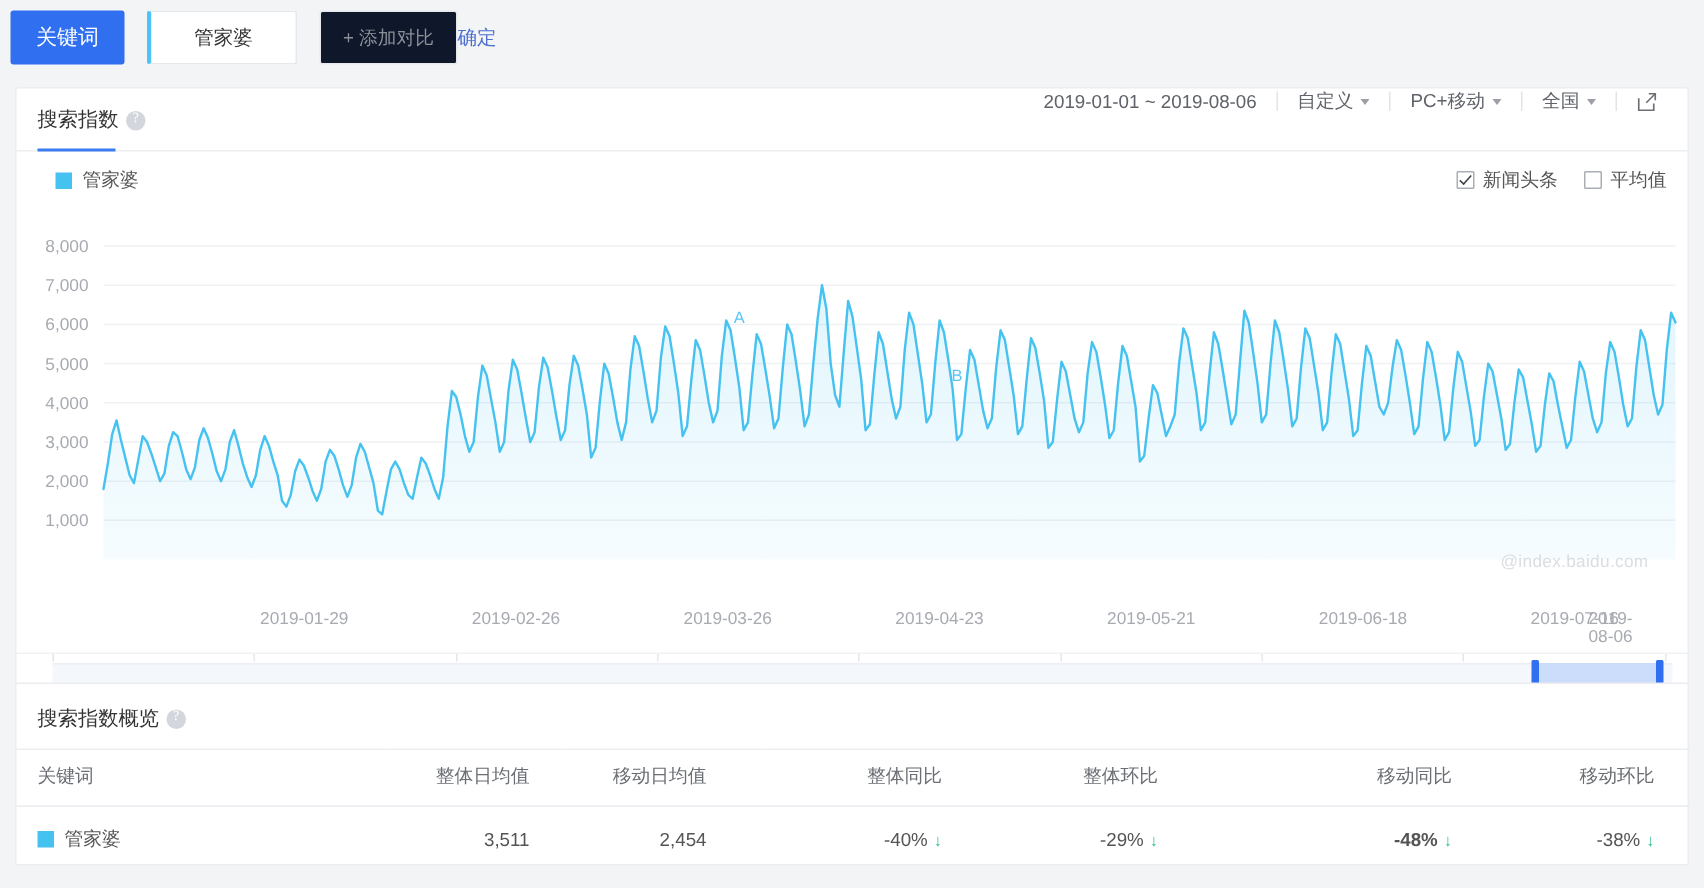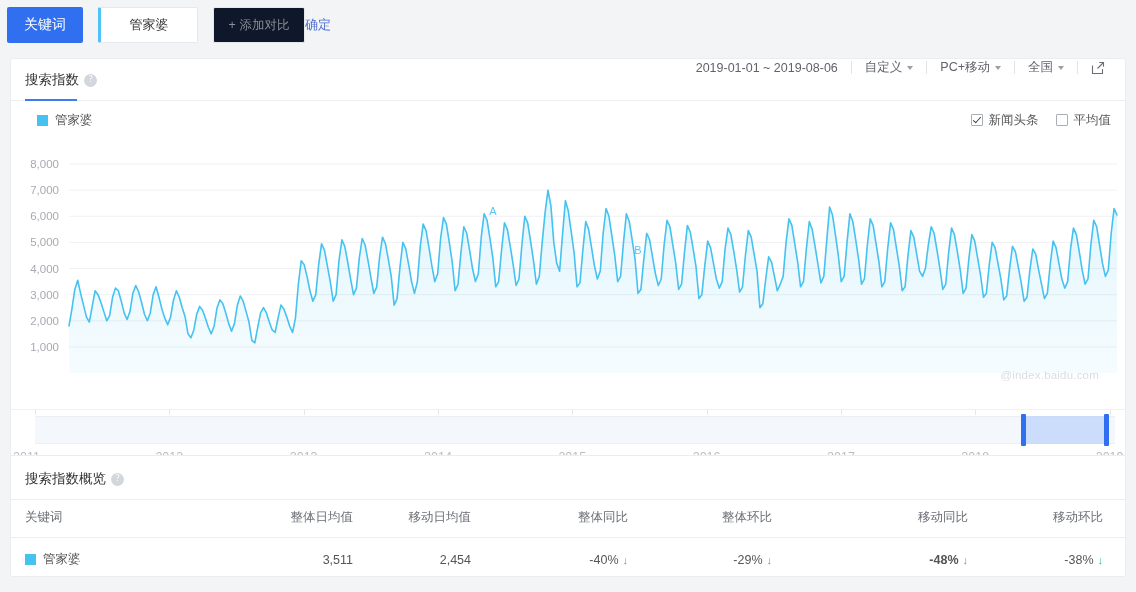--- a/index.html
+++ b/index.html
@@ -270,20 +270,30 @@
             </linearGradient>
           </defs>
           <path d="M58.00 190.99 L60.90 174.01 L63.81 154.42 L66.71 145.28 L69.61 158.34 L72.52 170.09 L75.42 181.85 L78.32 187.07 L81.22 171.40 L84.13 155.73 L87.03 159.65 L89.93 167.48 L92.84 176.62 L95.74 185.76 L98.64 180.54 L101.55 162.26 L104.45 153.12 L107.35 155.73 L110.25 166.18 L113.16 177.93 L116.06 184.46 L118.96 176.62 L121.87 158.34 L124.77 150.51 L127.67 157.04 L130.58 167.48 L133.48 179.24 L136.38 185.76 L139.29 177.93 L142.19 159.65 L145.09 151.81 L147.99 162.26 L150.90 174.01 L153.80 183.15 L156.70 189.68 L159.61 181.85 L162.51 164.87 L165.41 155.73 L168.32 162.26 L171.22 172.71 L174.12 181.85 L177.02 198.82 L179.93 202.74 L182.83 194.91 L185.73 179.24 L188.64 171.40 L191.54 175.32 L194.44 183.15 L197.35 192.29 L200.25 198.82 L203.15 190.99 L206.06 172.71 L208.96 164.87 L211.86 168.79 L214.76 177.93 L217.67 188.38 L220.57 196.21 L223.47 188.38 L226.38 170.09 L229.28 160.95 L232.18 166.18 L235.09 176.62 L237.99 187.07 L240.89 205.35 L243.80 207.96 L246.70 192.29 L249.60 177.93 L252.50 172.71 L255.41 177.93 L258.31 187.07 L261.21 194.91 L264.12 197.52 L267.02 183.15 L269.92 170.09 L272.83 174.01 L275.73 181.85 L278.63 190.99 L281.53 197.52 L284.44 183.15 L287.34 149.20 L290.24 125.69 L293.15 129.61 L296.05 141.36 L298.95 155.73 L301.86 166.18 L304.76 159.65 L307.66 129.61 L310.57 108.72 L313.47 115.25 L316.37 130.92 L319.27 146.59 L322.18 166.18 L325.08 159.65 L327.98 125.69 L330.89 104.80 L333.79 111.33 L336.69 127.00 L339.60 143.98 L342.50 159.65 L345.40 153.12 L348.30 123.08 L351.21 103.49 L354.11 110.02 L357.01 125.69 L359.92 142.67 L362.82 158.34 L365.72 151.81 L368.63 121.78 L371.53 102.19 L374.43 108.72 L377.34 124.39 L380.24 141.36 L383.14 170.09 L386.04 163.56 L388.95 132.22 L391.85 107.41 L394.75 113.94 L397.66 129.61 L400.56 146.59 L403.46 158.34 L406.37 146.59 L409.27 111.33 L412.17 89.13 L415.07 95.66 L417.98 112.64 L420.88 130.92 L423.78 146.59 L426.69 138.75 L429.59 103.49 L432.49 82.60 L435.40 89.13 L438.30 107.41 L441.20 127.00 L444.11 155.73 L447.01 149.20 L449.91 117.86 L452.81 91.74 L455.72 98.27 L458.62 115.25 L461.52 133.53 L464.43 146.59 L467.33 138.75 L470.23 102.19 L473.14 78.68 L476.04 85.21 L478.94 103.49 L481.84 123.08 L484.75 151.81 L487.65 146.59 L490.55 115.25 L493.46 87.82 L496.36 94.35 L499.26 111.33 L502.17 129.61 L505.07 150.51 L507.97 143.98 L510.88 110.02 L513.78 81.29 L516.68 87.82 L519.58 106.11 L522.49 125.69 L525.39 149.20 L528.29 141.36 L531.20 107.41 L534.10 77.38 L537.00 55.18 L539.91 70.85 L542.81 107.41 L545.71 128.31 L548.61 136.14 L551.52 99.58 L554.42 65.62 L557.32 76.07 L560.23 96.96 L563.13 117.86 L566.03 151.81 L568.94 147.89 L571.84 115.25 L574.74 86.52 L577.65 94.35 L580.55 112.64 L583.45 130.92 L586.35 143.98 L589.26 136.14 L592.16 98.27 L595.06 73.46 L597.97 81.29 L600.87 100.88 L603.77 120.47 L606.68 146.59 L609.58 141.36 L612.48 107.41 L615.39 78.68 L618.29 86.52 L621.19 104.80 L624.09 124.39 L627.00 158.34 L629.90 154.42 L632.80 124.39 L635.71 98.27 L638.61 104.80 L641.51 121.78 L644.42 138.75 L647.32 150.51 L650.22 143.98 L653.12 110.02 L656.03 85.21 L658.93 91.74 L661.83 110.02 L664.74 128.31 L667.64 154.42 L670.54 149.20 L673.45 117.86 L676.35 90.44 L679.25 96.96 L682.16 113.94 L685.06 132.22 L687.96 163.56 L690.86 159.65 L693.77 130.92 L696.67 106.11 L699.57 112.64 L702.48 128.31 L705.38 143.98 L708.28 153.12 L711.19 146.59 L714.09 113.94 L716.99 93.05 L719.89 99.58 L722.80 116.55 L725.70 134.84 L728.60 157.04 L731.51 151.81 L734.41 120.47 L737.31 95.66 L740.22 102.19 L743.12 119.16 L746.02 136.14 L748.93 172.71 L751.83 168.79 L754.73 143.98 L757.63 121.78 L760.54 127.00 L763.44 141.36 L766.34 155.73 L769.25 149.20 L772.15 141.36 L775.05 107.41 L777.96 83.91 L780.86 90.44 L783.76 108.72 L786.66 127.00 L789.57 151.81 L792.47 146.59 L795.37 113.94 L798.28 86.52 L801.18 94.35 L804.08 111.33 L806.99 129.61 L809.89 147.89 L812.79 141.36 L815.70 106.11 L818.60 72.15 L821.50 79.99 L824.40 99.58 L827.31 120.47 L830.21 146.59 L833.11 141.36 L836.02 107.41 L838.92 78.68 L841.82 86.52 L844.73 104.80 L847.63 124.39 L850.53 149.20 L853.43 143.98 L856.34 110.02 L859.24 83.91 L862.14 90.44 L865.05 108.72 L867.95 127.00 L870.85 151.81 L873.76 146.59 L876.66 113.94 L879.56 87.82 L882.47 94.35 L885.37 112.64 L888.27 130.92 L891.17 155.73 L894.08 151.81 L896.98 120.47 L899.88 95.66 L902.79 102.19 L905.69 119.16 L908.59 136.14 L911.50 141.36 L914.40 133.53 L917.30 110.02 L920.20 91.74 L923.11 98.27 L926.01 115.25 L928.91 133.53 L931.82 154.42 L934.72 149.20 L937.62 117.86 L940.53 93.05 L943.43 99.58 L946.33 116.55 L949.24 134.84 L952.14 158.34 L955.04 153.12 L957.94 123.08 L960.85 99.58 L963.75 106.11 L966.65 123.08 L969.56 140.06 L972.46 162.26 L975.36 158.34 L978.27 129.61 L981.17 107.41 L984.07 112.64 L986.98 128.31 L989.88 143.98 L992.78 164.87 L995.68 160.95 L998.59 133.53 L1001.49 111.33 L1004.39 116.55 L1007.30 132.22 L1010.20 147.89 L1013.10 166.18 L1016.01 162.26 L1018.91 134.84 L1021.81 113.94 L1024.71 119.16 L1027.62 134.84 L1030.52 149.20 L1033.42 163.56 L1036.33 158.34 L1039.23 129.61 L1042.13 106.11 L1045.04 112.64 L1047.94 128.31 L1050.84 143.98 L1053.75 153.12 L1056.65 146.59 L1059.55 113.94 L1062.45 93.05 L1065.36 99.58 L1068.26 116.55 L1071.16 134.84 L1074.07 149.20 L1076.97 143.98 L1079.87 110.02 L1082.78 85.21 L1085.68 91.74 L1088.58 110.02 L1091.48 128.31 L1094.39 141.36 L1097.29 134.84 L1100.19 98.27 L1103.10 73.46 L1106.00 79.99 L1106.00 238 L58.00 238 Z" fill="url(#gfill)" stroke="none"></path>
           <path d="M58.00 190.99 L60.90 174.01 L63.81 154.42 L66.71 145.28 L69.61 158.34 L72.52 170.09 L75.42 181.85 L78.32 187.07 L81.22 171.40 L84.13 155.73 L87.03 159.65 L89.93 167.48 L92.84 176.62 L95.74 185.76 L98.64 180.54 L101.55 162.26 L104.45 153.12 L107.35 155.73 L110.25 166.18 L113.16 177.93 L116.06 184.46 L118.96 176.62 L121.87 158.34 L124.77 150.51 L127.67 157.04 L130.58 167.48 L133.48 179.24 L136.38 185.76 L139.29 177.93 L142.19 159.65 L145.09 151.81 L147.99 162.26 L150.90 174.01 L153.80 183.15 L156.70 189.68 L159.61 181.85 L162.51 164.87 L165.41 155.73 L168.32 162.26 L171.22 172.71 L174.12 181.85 L177.02 198.82 L179.93 202.74 L182.83 194.91 L185.73 179.24 L188.64 171.40 L191.54 175.32 L194.44 183.15 L197.35 192.29 L200.25 198.82 L203.15 190.99 L206.06 172.71 L208.96 164.87 L211.86 168.79 L214.76 177.93 L217.67 188.38 L220.57 196.21 L223.47 188.38 L226.38 170.09 L229.28 160.95 L232.18 166.18 L235.09 176.62 L237.99 187.07 L240.89 205.35 L243.80 207.96 L246.70 192.29 L249.60 177.93 L252.50 172.71 L255.41 177.93 L258.31 187.07 L261.21 194.91 L264.12 197.52 L267.02 183.15 L269.92 170.09 L272.83 174.01 L275.73 181.85 L278.63 190.99 L281.53 197.52 L284.44 183.15 L287.34 149.20 L290.24 125.69 L293.15 129.61 L296.05 141.36 L298.95 155.73 L301.86 166.18 L304.76 159.65 L307.66 129.61 L310.57 108.72 L313.47 115.25 L316.37 130.92 L319.27 146.59 L322.18 166.18 L325.08 159.65 L327.98 125.69 L330.89 104.80 L333.79 111.33 L336.69 127.00 L339.60 143.98 L342.50 159.65 L345.40 153.12 L348.30 123.08 L351.21 103.49 L354.11 110.02 L357.01 125.69 L359.92 142.67 L362.82 158.34 L365.72 151.81 L368.63 121.78 L371.53 102.19 L374.43 108.72 L377.34 124.39 L380.24 141.36 L383.14 170.09 L386.04 163.56 L388.95 132.22 L391.85 107.41 L394.75 113.94 L397.66 129.61 L400.56 146.59 L403.46 158.34 L406.37 146.59 L409.27 111.33 L412.17 89.13 L415.07 95.66 L417.98 112.64 L420.88 130.92 L423.78 146.59 L426.69 138.75 L429.59 103.49 L432.49 82.60 L435.40 89.13 L438.30 107.41 L441.20 127.00 L444.11 155.73 L447.01 149.20 L449.91 117.86 L452.81 91.74 L455.72 98.27 L458.62 115.25 L461.52 133.53 L464.43 146.59 L467.33 138.75 L470.23 102.19 L473.14 78.68 L476.04 85.21 L478.94 103.49 L481.84 123.08 L484.75 151.81 L487.65 146.59 L490.55 115.25 L493.46 87.82 L496.36 94.35 L499.26 111.33 L502.17 129.61 L505.07 150.51 L507.97 143.98 L510.88 110.02 L513.78 81.29 L516.68 87.82 L519.58 106.11 L522.49 125.69 L525.39 149.20 L528.29 141.36 L531.20 107.41 L534.10 77.38 L537.00 55.18 L539.91 70.85 L542.81 107.41 L545.71 128.31 L548.61 136.14 L551.52 99.58 L554.42 65.62 L557.32 76.07 L560.23 96.96 L563.13 117.86 L566.03 151.81 L568.94 147.89 L571.84 115.25 L574.74 86.52 L577.65 94.35 L580.55 112.64 L583.45 130.92 L586.35 143.98 L589.26 136.14 L592.16 98.27 L595.06 73.46 L597.97 81.29 L600.87 100.88 L603.77 120.47 L606.68 146.59 L609.58 141.36 L612.48 107.41 L615.39 78.68 L618.29 86.52 L621.19 104.80 L624.09 124.39 L627.00 158.34 L629.90 154.42 L632.80 124.39 L635.71 98.27 L638.61 104.80 L641.51 121.78 L644.42 138.75 L647.32 150.51 L650.22 143.98 L653.12 110.02 L656.03 85.21 L658.93 91.74 L661.83 110.02 L664.74 128.31 L667.64 154.42 L670.54 149.20 L673.45 117.86 L676.35 90.44 L679.25 96.96 L682.16 113.94 L685.06 132.22 L687.96 163.56 L690.86 159.65 L693.77 130.92 L696.67 106.11 L699.57 112.64 L702.48 128.31 L705.38 143.98 L708.28 153.12 L711.19 146.59 L714.09 113.94 L716.99 93.05 L719.89 99.58 L722.80 116.55 L725.70 134.84 L728.60 157.04 L731.51 151.81 L734.41 120.47 L737.31 95.66 L740.22 102.19 L743.12 119.16 L746.02 136.14 L748.93 172.71 L751.83 168.79 L754.73 143.98 L757.63 121.78 L760.54 127.00 L763.44 141.36 L766.34 155.73 L769.25 149.20 L772.15 141.36 L775.05 107.41 L777.96 83.91 L780.86 90.44 L783.76 108.72 L786.66 127.00 L789.57 151.81 L792.47 146.59 L795.37 113.94 L798.28 86.52 L801.18 94.35 L804.08 111.33 L806.99 129.61 L809.89 147.89 L812.79 141.36 L815.70 106.11 L818.60 72.15 L821.50 79.99 L824.40 99.58 L827.31 120.47 L830.21 146.59 L833.11 141.36 L836.02 107.41 L838.92 78.68 L841.82 86.52 L844.73 104.80 L847.63 124.39 L850.53 149.20 L853.43 143.98 L856.34 110.02 L859.24 83.91 L862.14 90.44 L865.05 108.72 L867.95 127.00 L870.85 151.81 L873.76 146.59 L876.66 113.94 L879.56 87.82 L882.47 94.35 L885.37 112.64 L888.27 130.92 L891.17 155.73 L894.08 151.81 L896.98 120.47 L899.88 95.66 L902.79 102.19 L905.69 119.16 L908.59 136.14 L911.50 141.36 L914.40 133.53 L917.30 110.02 L920.20 91.74 L923.11 98.27 L926.01 115.25 L928.91 133.53 L931.82 154.42 L934.72 149.20 L937.62 117.86 L940.53 93.05 L943.43 99.58 L946.33 116.55 L949.24 134.84 L952.14 158.34 L955.04 153.12 L957.94 123.08 L960.85 99.58 L963.75 106.11 L966.65 123.08 L969.56 140.06 L972.46 162.26 L975.36 158.34 L978.27 129.61 L981.17 107.41 L984.07 112.64 L986.98 128.31 L989.88 143.98 L992.78 164.87 L995.68 160.95 L998.59 133.53 L1001.49 111.33 L1004.39 116.55 L1007.30 132.22 L1010.20 147.89 L1013.10 166.18 L1016.01 162.26 L1018.91 134.84 L1021.81 113.94 L1024.71 119.16 L1027.62 134.84 L1030.52 149.20 L1033.42 163.56 L1036.33 158.34 L1039.23 129.61 L1042.13 106.11 L1045.04 112.64 L1047.94 128.31 L1050.84 143.98 L1053.75 153.12 L1056.65 146.59 L1059.55 113.94 L1062.45 93.05 L1065.36 99.58 L1068.26 116.55 L1071.16 134.84 L1074.07 149.20 L1076.97 143.98 L1079.87 110.02 L1082.78 85.21 L1085.68 91.74 L1088.58 110.02 L1091.48 128.31 L1094.39 141.36 L1097.29 134.84 L1100.19 98.27 L1103.10 73.46 L1106.00 79.99" fill="none" stroke="#45c2f0" stroke-width="1.6" stroke-linejoin="round" stroke-linecap="round"></path>
           <text x="481.84487534626044" y="80.1294117647059" text-anchor="middle" class="annot">A</text>
           <text x="626.9972299168976" y="119.30588235294118" text-anchor="middle" class="annot">B</text>
         </svg>
       <div class="watermark">@index.baidu.com</div>
     </div>
 
+    <div class="xaxis" id="xaxis">
+        <div class="xlabel" style="left: 191.83px;">2019-01-29</div>
+        <div class="xlabel" style="left: 332.995px;">2019-02-26</div>
+        <div class="xlabel" style="left: 474.161px;">2019-03-26</div>
+        <div class="xlabel" style="left: 615.326px;">2019-04-23</div>
+        <div class="xlabel" style="left: 756.492px;">2019-05-21</div>
+        <div class="xlabel" style="left: 897.658px;">2019-06-18</div>
+        <div class="xlabel" style="left: 1038.82px;">2019-07-16</div>
+        <div class="xlabel" style="left: 1070px;">2019-08-06</div>
+      </div>
 
     <div class="scrub">
       <div class="scrub-track"></div>
       <div class="scrub-sel" id="scrub-sel" style="left: 1012.2px; width: 83.16px;"></div>
       <div class="scrub-handle" id="scrub-h1" style="left: 1010.2px;"></div>
       <div class="scrub-handle" id="scrub-h2" style="left: 1093.36px;"></div>
       <div class="scrub-ticks" id="scrub-ticks"></div>
     <div class="tick" style="left: 24px;"></div>
         <div class="ylabel-scrub first" style="left: 2px;">2011</div>
         <div class="tick" style="left: 158.325px;"></div>

